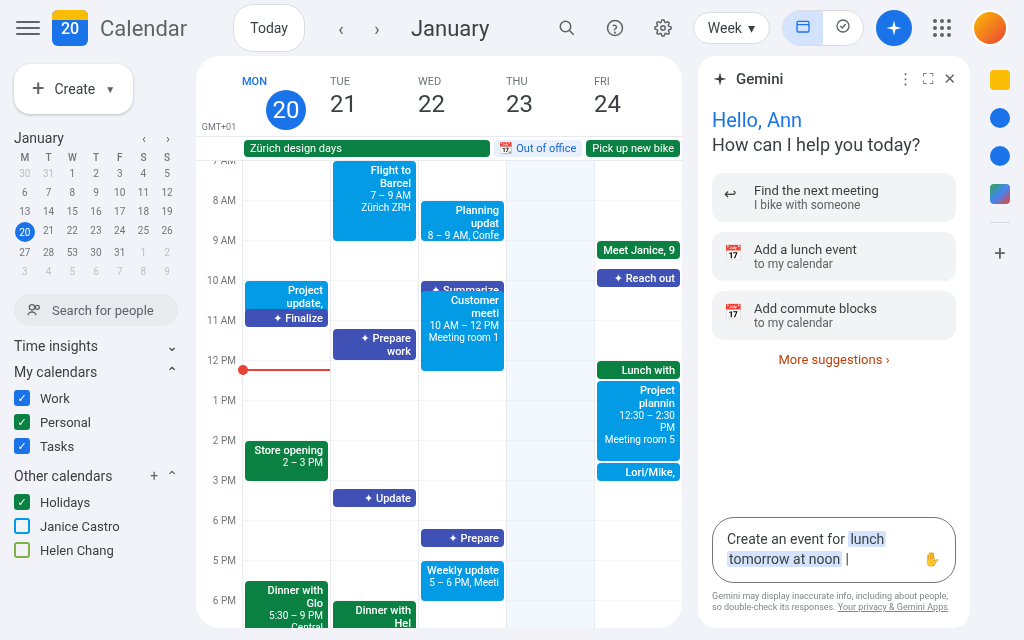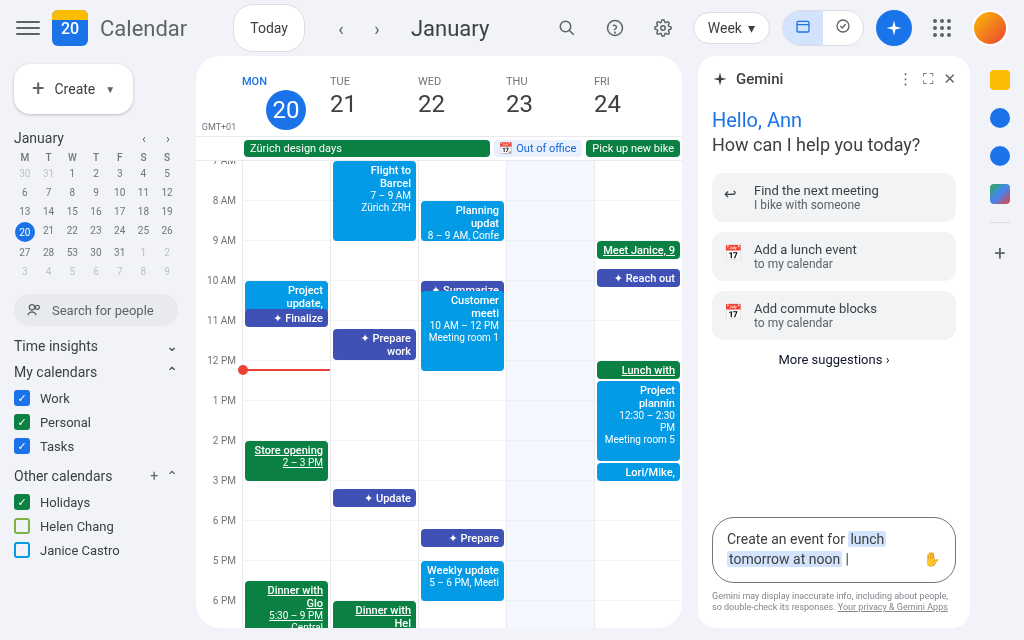--- a/index.html
+++ b/index.html
@@ -65,21 +65,21 @@
   .chip { font-size: 11px; padding: 2px 6px; border-radius: 4px; color: #fff; white-space: nowrap; overflow: hidden; text-overflow: ellipsis; flex: 1; }
   .chip.green { background: #0b8043; }
   .chip.ooo { background: #e8f0fe; color: #1967d2; }
   .grid-body { flex: 1; display: flex; overflow-y: auto; position: relative; }
   .time-col { width: 46px; flex-shrink: 0; }
   .time-label { height: 40px; font-size: 10px; color: #70757a; text-align: right; padding-right: 6px; position: relative; top: -6px; }
   .day-col { flex: 1; border-left: 1px solid #e8eaed; position: relative; }
   .hour-line { height: 40px; border-bottom: 1px solid #f1f3f4; }
   .event { position: absolute; left: 2px; right: 2px; border-radius: 4px; padding: 3px 5px; font-size: 11px; color: #fff; overflow: hidden; line-height: 1.2; text-align: right; }
   .event.blue { background: #039be5; }
-  .event.green { background: #0b8043; text-decoration: underline; }
+  .event.green { background: #0b8043; }
   .event.purple { background: #3f51b5; margin-top: 8px; }
   .event .ev-title { font-weight: 500; }
   .event .ev-time { font-size: 10px; }
   .now-line { position: absolute; left: 0; right: 0; height: 2px; background: #ea4335; }
   .now-line::before { content: ''; position: absolute; left: -5px; top: -4px; width: 10px; height: 10px; background: #ea4335; border-radius: 50%; }
   .ooo-shade { position: absolute; top: 0; bottom: 0; left: 0; right: 0; background: #e8f0fe; opacity: 0.5; }
   
   
   .gemini-panel { width: 272px; background: #fff; border-radius: 18px; margin: 0 6px 12px 8px; padding: 14px; display: flex; flex-direction: column; position: relative; }
   .gemini-head { display: flex; align-items: center; gap: 8px; }
@@ -88,21 +88,21 @@
   .gemini-ctrls span { cursor: pointer; font-size: 15px; }
   .gemini-greeting { margin-top: 20px; font-size: 20px; }
   .gemini-greeting .hello { color: #1a73e8; }
   .gemini-greeting .name { color: #1a73e8; }
   .gemini-sub { font-size: 18px; color: #3c4043; margin-top: 2px; }
   .suggestions { margin-top: 18px; display: flex; flex-direction: column; gap: 10px; }
   .sugg { background: #f1f3f4; border-radius: 12px; padding: 10px 12px; display: flex; gap: 12px; cursor: pointer; align-items: flex-start; }
   .sugg-icon { width: 18px; font-size: 15px; color: #3c4043; padding-top: 2px; }
   .sugg-title { font-size: 13px; font-weight: 400; }
   .sugg-sub { font-size: 12px; color: #5f6368; }
-  .more-sugg { text-align: center; font-size: 13px; color: #0f172a; margin-top: 12px; cursor: pointer; }
+  .more-sugg { text-align: center; font-size: 13px; color: #c2410c; margin-top: 12px; cursor: pointer; }
   .gemini-footer { margin-top: auto; }
   .gemini-input { border: 1px solid #747775; border-radius: 22px; padding: 12px 14px; font-size: 14px; line-height: 1.4; position: relative; }
   .gemini-input .highlight { background: #d3e3fd; padding: 0 2px; border-radius: 2px; }
   .disclaimer { font-size: 9px; color: #80868b; margin-top: 8px; line-height: 1.3; }
   .disclaimer .link { text-decoration: underline; }
   
   
   .side-rail { width: 48px; display: flex; flex-direction: column; align-items: center; gap: 18px; padding-top: 14px; }
   .rail-icon { width: 20px; height: 20px; border-radius: 4px; cursor: pointer; }
 </style>
@@ -289,26 +289,26 @@
         <span>+</span>
         <span>⌃</span>
       </div>
     </div>
     <div id="other-cals">
         <div class="cal-item">
           <div class="cal-checkbox" style="border-color: rgb(11, 128, 67); background: rgb(11, 128, 67);">✓</div>
           <span>Holidays</span>
         </div>
         <div class="cal-item">
+          <div class="cal-checkbox" style="border-color: rgb(3, 155, 229);"></div>
+          <span>Janice Castro</span>
+        </div>
+        <div class="cal-item">
           <div class="cal-checkbox" style="border-color: rgb(124, 179, 66);"></div>
           <span>Helen Chang</span>
-        </div>
-        <div class="cal-item">
-          <div class="cal-checkbox" style="border-color: rgb(3, 155, 229);"></div>
-          <span>Janice Castro</span>
         </div>
       </div>
   </div>
 
   <div class="main-cal">
     <div class="day-headers" id="day-headers">
       <div class="tz-col">GMT+01</div>
     <div class="day-header today">
           <div class="dow">MON</div>
           <div class="daynum">20</div>

